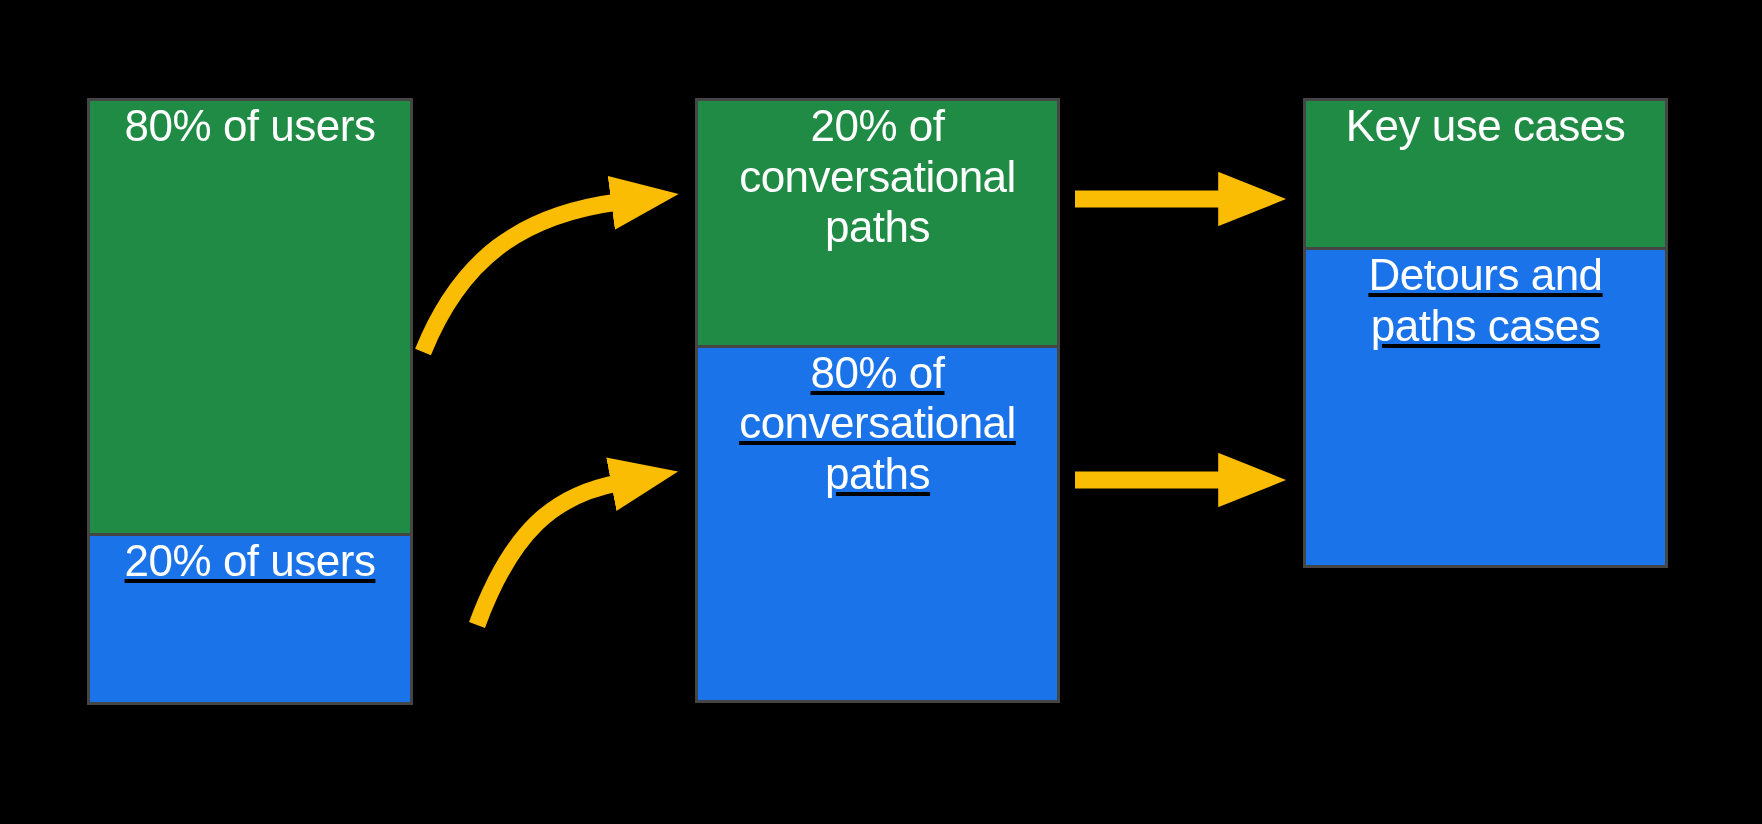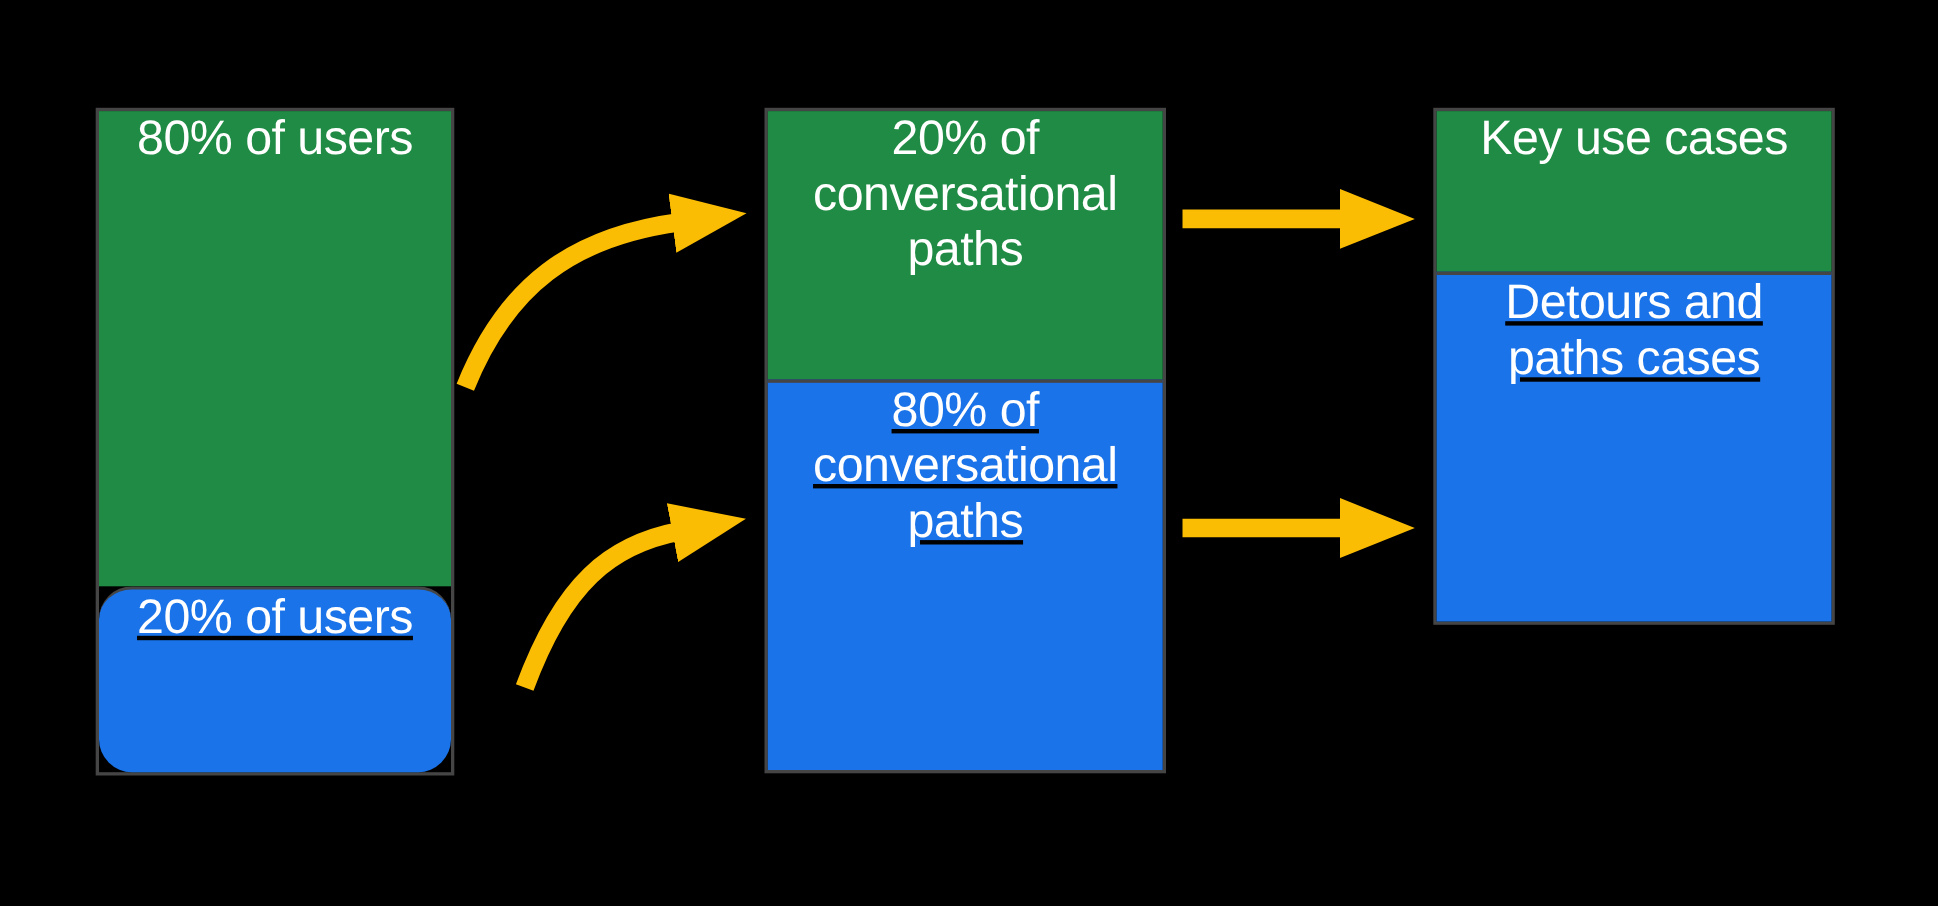--- a/index.html
+++ b/index.html
@@ -56,21 +56,21 @@
 </style>
 </head>
 <body>
 
 <div class="canvas">
 
   <div class="column" id="col-users">
     <div class="segment seg-green" style="flex-grow: 464;">
       <div class="segment-label">80% of users</div>
     </div>
-    <div class="segment seg-blue" style="flex-grow: 140; border-radius: 30px;">
+    <div class="segment seg-blue" style="flex-grow: 140;">
       <div class="segment-label">20% of users</div>
     </div>
   </div>
 
   <div class="column" id="col-paths">
     <div class="segment seg-green" style="flex-grow: 189;">
       <div class="segment-label">20% of conversational paths</div>
     </div>
     <div class="segment seg-blue" style="flex-grow: 413;">
       <div class="segment-label">80% of conversational paths</div>

